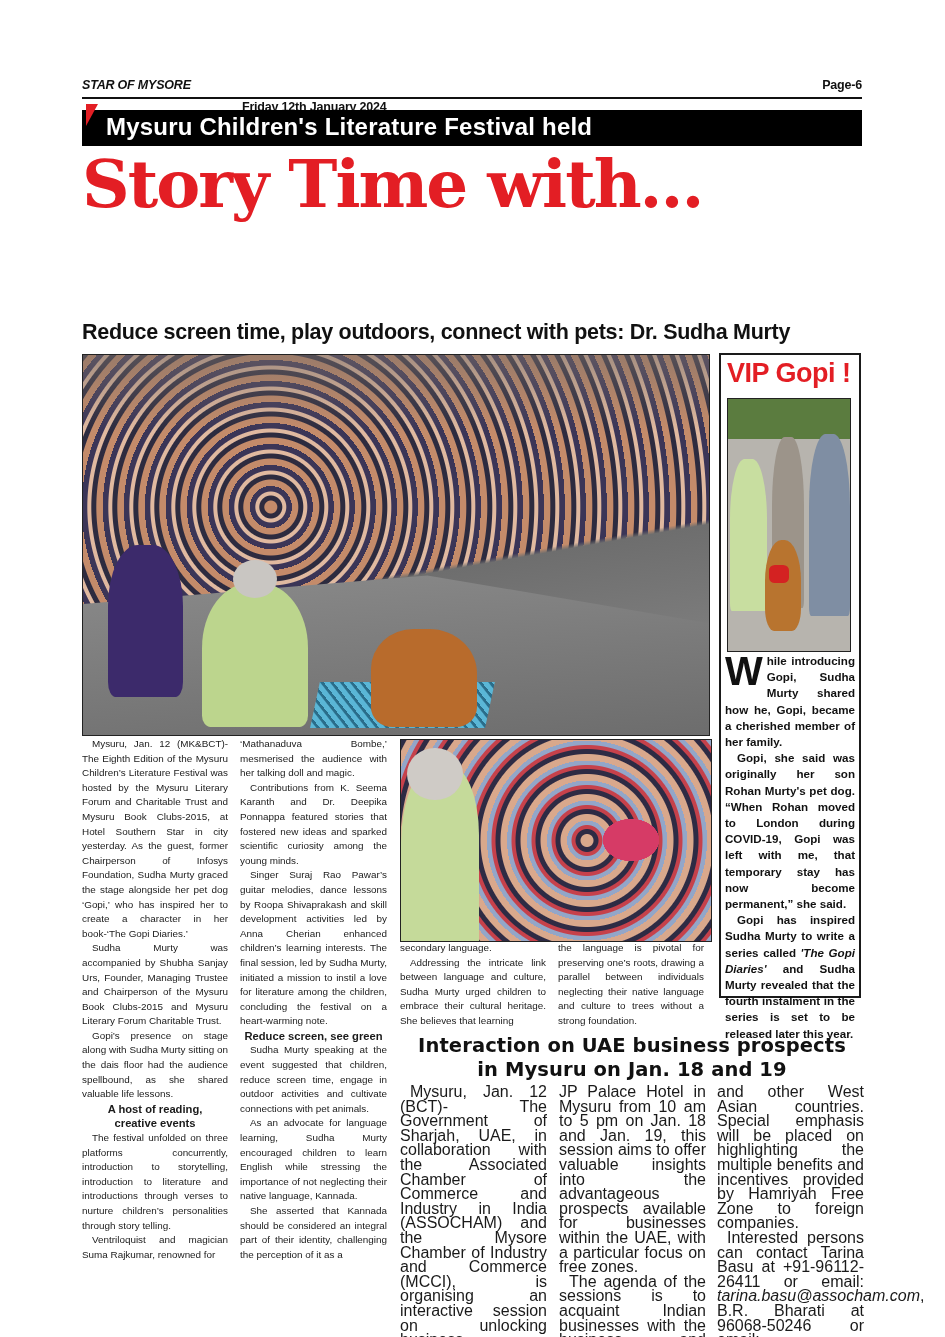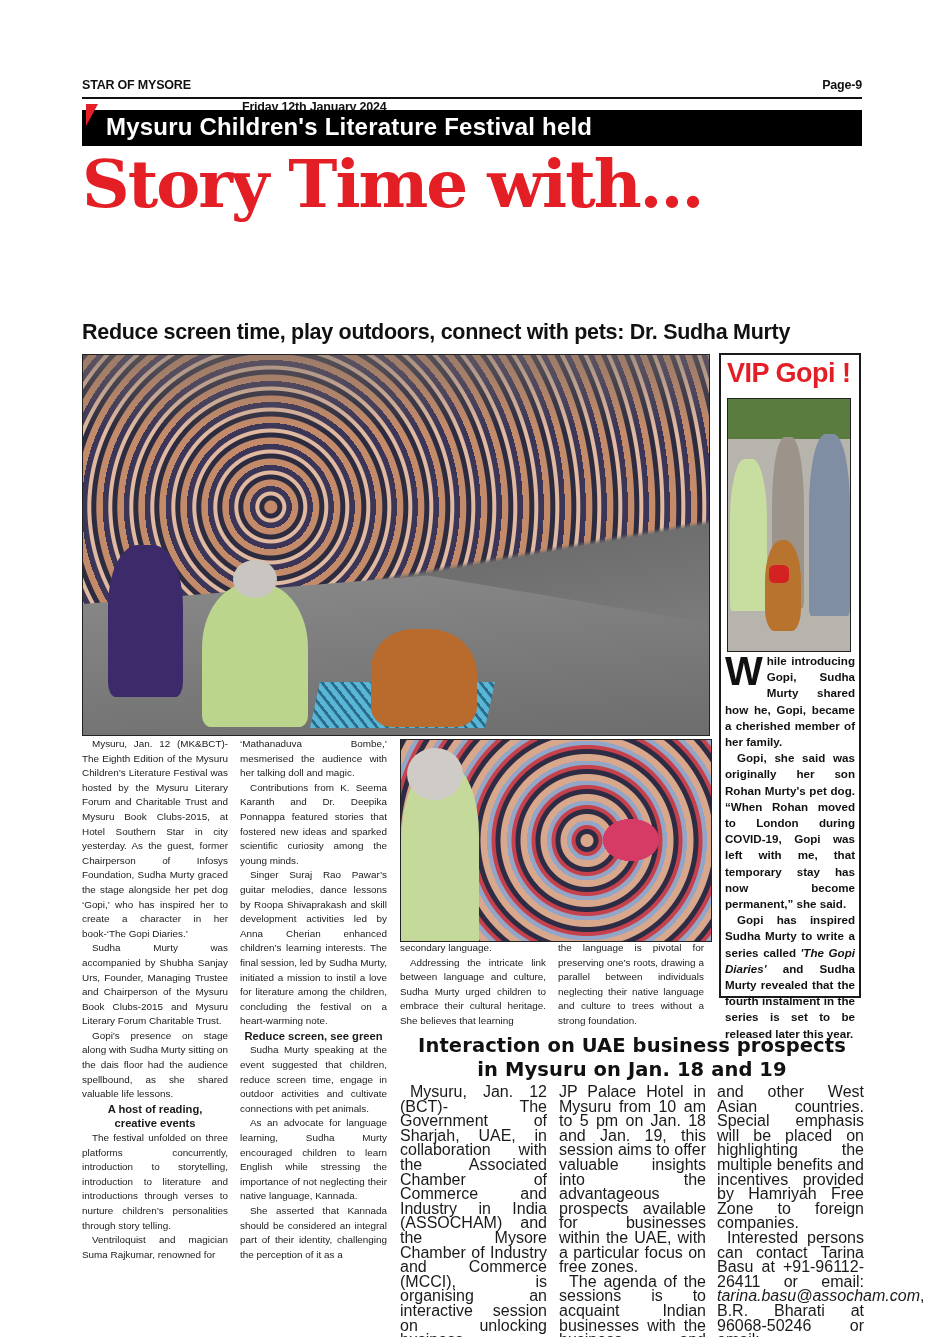--- a/index.html
+++ b/index.html
@@ -1,21 +1,21 @@
 <!DOCTYPE html>
 <html><head>
 <meta charset="utf-8">
 <style>
   * { box-sizing: border-box; margin: 0; padding: 0; }
   html, body { width: 945px; height: 1337px; background: #ffffff; overflow: hidden; }
   body { position: relative; font-family: "Liberation Sans", sans-serif; color: #111; }
 
   .masthead { position: absolute; left: 82px; top: 78px; width: 780px; height: 18px;
     font-family: "Liberation Sans", sans-serif; font-weight: bold; font-size: 12.5px; letter-spacing: -0.2px; }
-  .masthead .paper { position: absolute; left: 0; top: 0; }
+  .masthead .paper { position: absolute; left: 0; top: 0; font-style: italic; }
   .masthead .date { position: absolute; left: 160px; top: 0; margin-top: 22px; }
   .masthead .page { position: absolute; right: 0; top: 0; }
   .masthead-rule { position: absolute; left: 82px; top: 97px; width: 780px; height: 2px; background: #111; }
 
   .kicker { position: absolute; left: 82px; top: 110px; width: 780px; height: 36px; background: #000000; }
   .kicker .tri { position: absolute; left: 4px; top: -6px; width: 0; height: 0;
     border-top: 22px solid #e31e24; border-right: 12px solid transparent; }
   .kicker .text { position: absolute; left: 24px; top: 3px; color: #fff; font-weight: bold;
     font-size: 24px; letter-spacing: 0.2px; font-family: "Liberation Sans", sans-serif; }
 
@@ -90,21 +90,21 @@
   .ucol1 { left: 400px; }
   .ucol2 { left: 559px; }
   .ucol3 { left: 717px; }
 </style>
 </head>
 <body>
 
 <div class="masthead">
   <span class="paper">STAR OF MYSORE</span>
   <span class="date">Friday 12th January 2024</span>
-  <span class="page">Page-9</span>
+  <span class="page">Page-6</span>
 </div>
 <div class="masthead-rule"></div>
 
 <div class="kicker">
   <div class="tri"></div>
   <div class="text">Mysuru Children's Literature Festival held</div>
 </div>
 
 <div class="headline">
   <div>Story Time with...</div>

